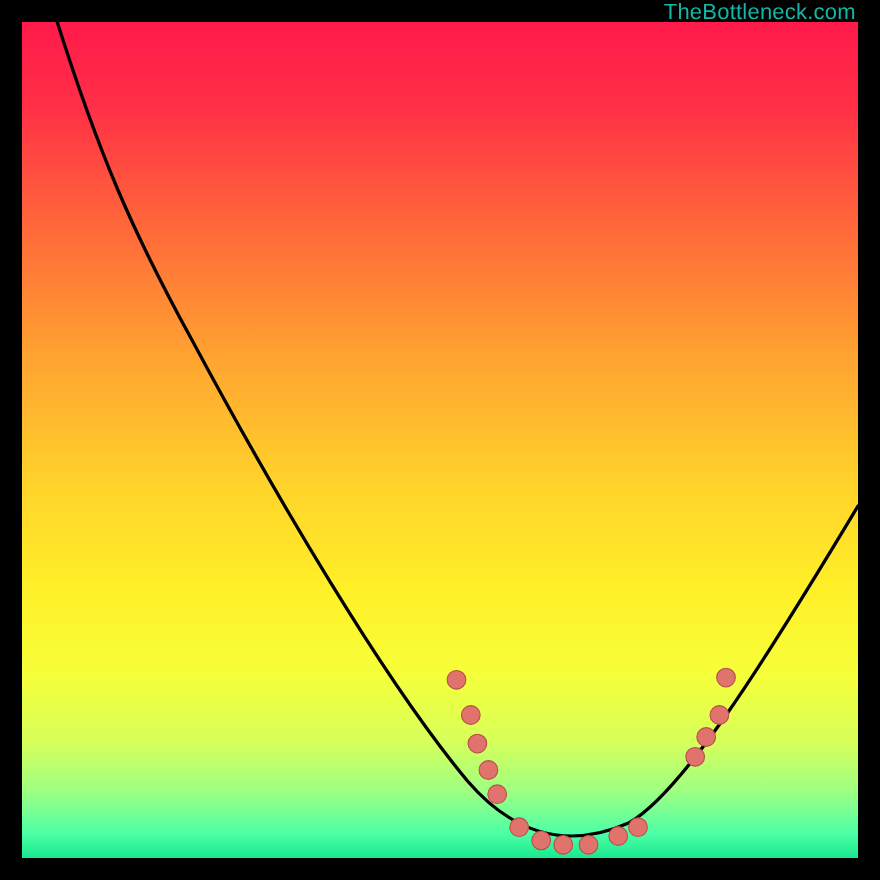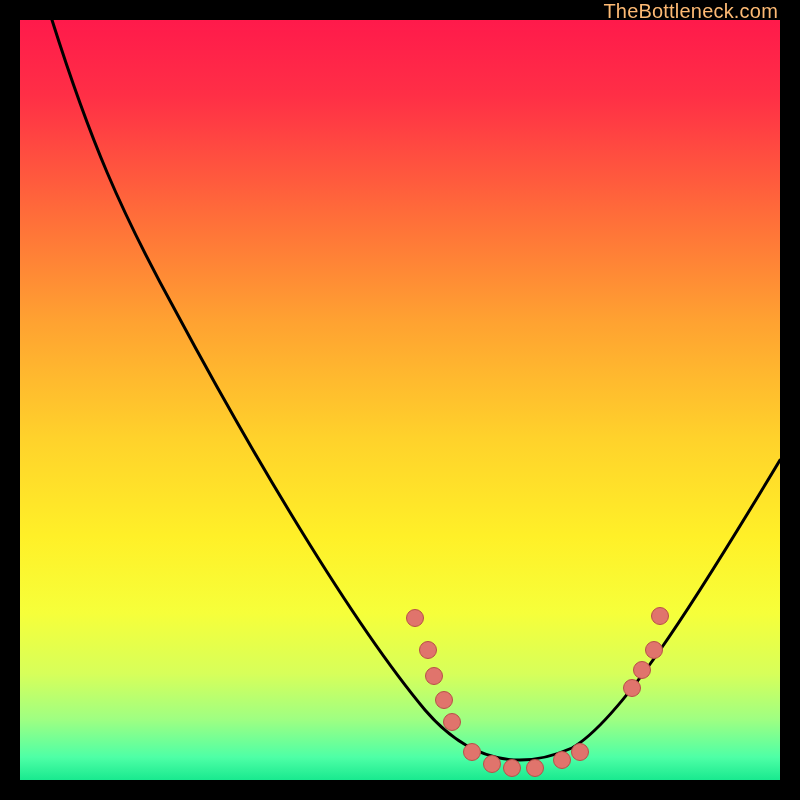--- a/index.html
+++ b/index.html
@@ -17,21 +17,21 @@
     width: 760px;
     height: 760px;
     background: #000;
   }
   .watermark {
     position: absolute;
     top: 0px;
     right: 22px;
     font-family: Arial, Helvetica, sans-serif;
     font-size: 20px;
-    color: #fdba74;
+    color: #14b8a6;
     letter-spacing: 0.2px;
   }
   svg {
     position: absolute;
     left: 0;
     top: 0;
   }
 </style>
 </head>
 <body>

